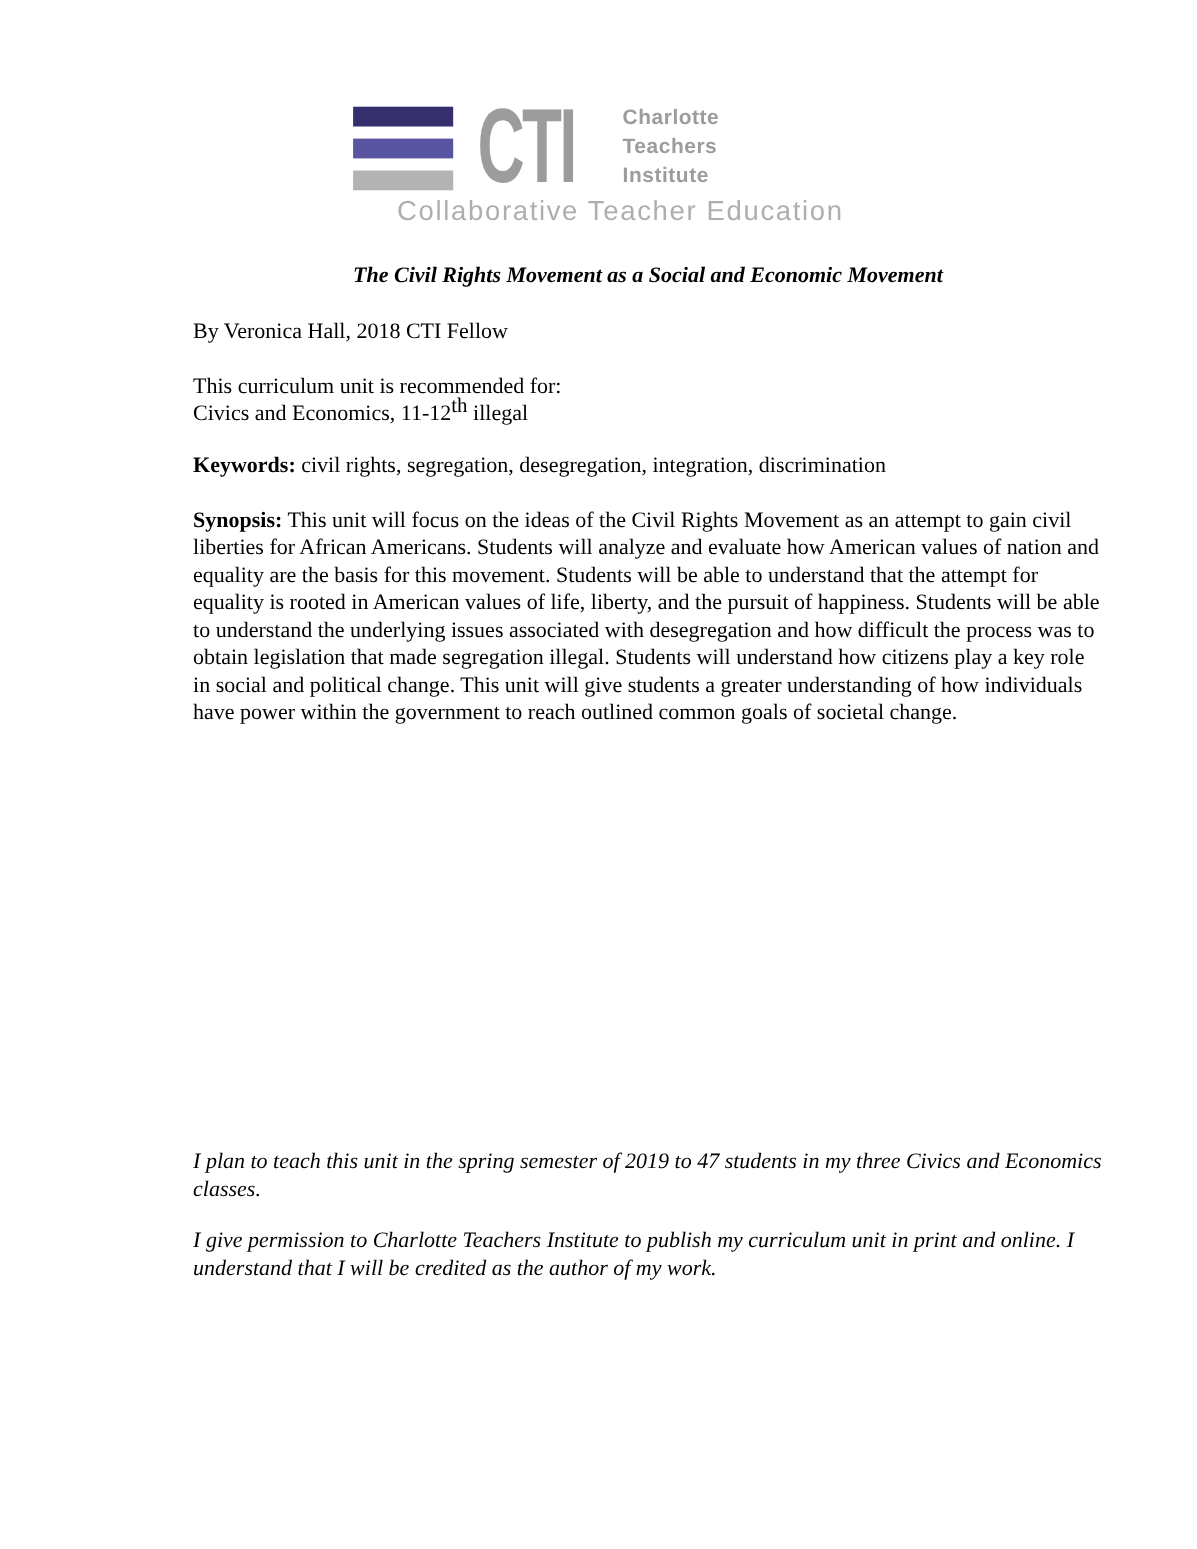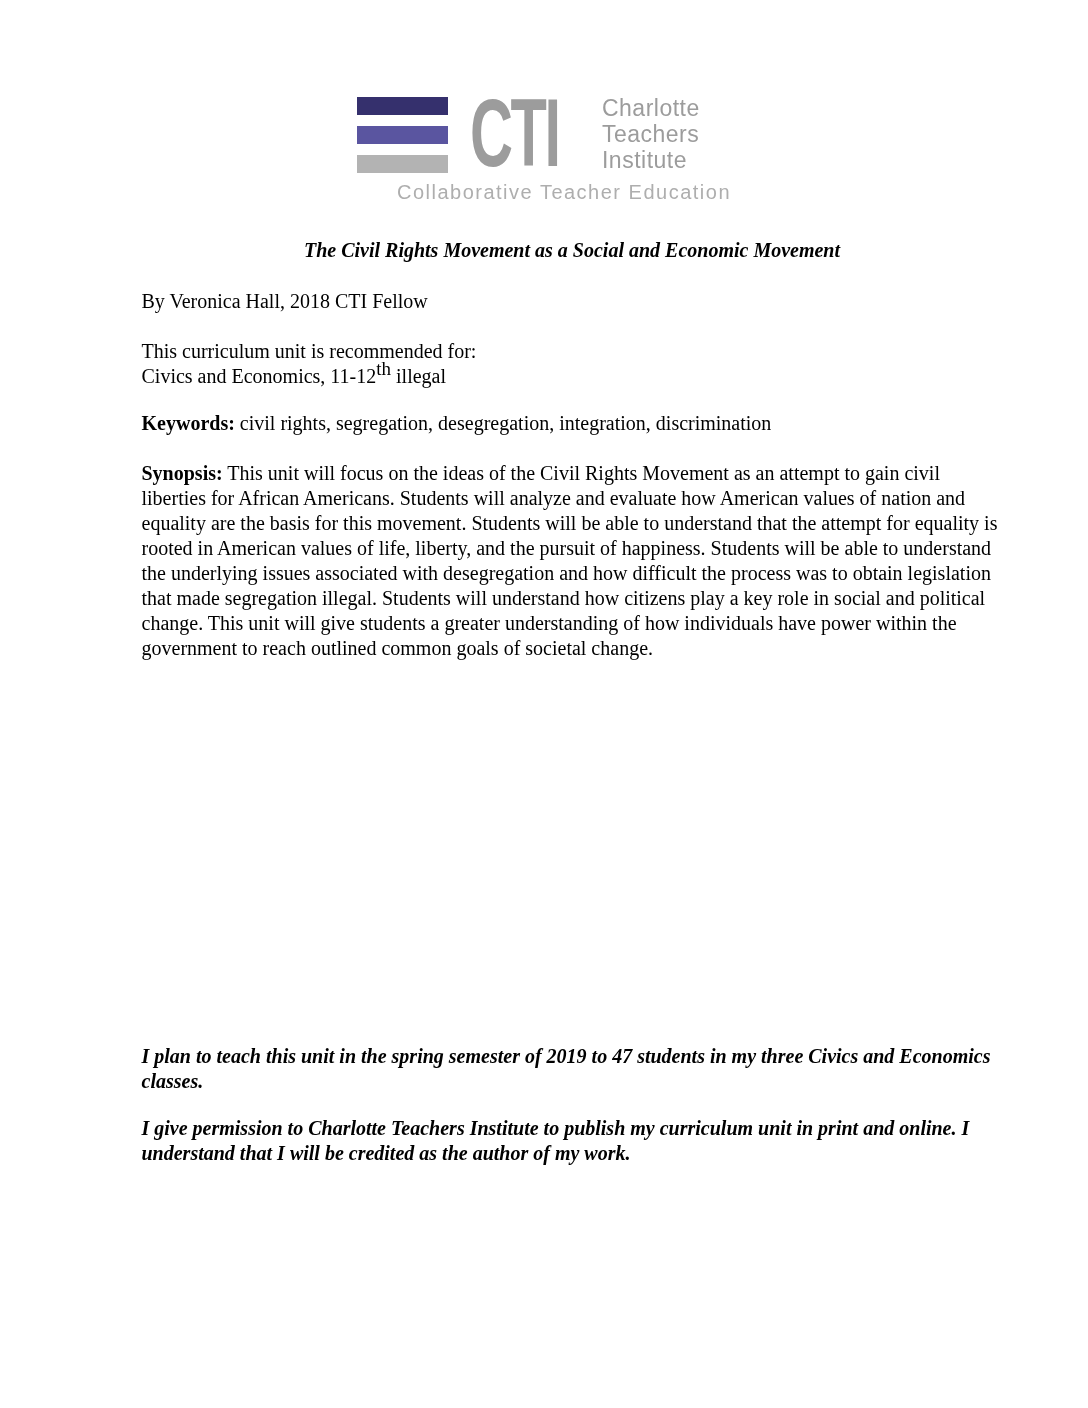--- a/index.html
+++ b/index.html
@@ -11,20 +11,21 @@
     margin: 0 auto;
     background: #ffffff;
     font-family: "Liberation Serif", serif;
     font-size: 20px;
     line-height: 25px;
     color: #000000;
     overflow: hidden;
   }
   .content {
     padding: 0 72px 0 128px;
+    margin-left: 34px;
   }
 
   
   .logo {
     width: fit-content;
     margin: 95px auto 0;
     font-family: "Liberation Sans", sans-serif;
   }
   .logo-row {
     display: flex;
@@ -46,29 +47,29 @@
     color: #9c9c9c;
     letter-spacing: -4px;
     transform: scaleX(0.62);
     transform-origin: left center;
     width: 118px;
     margin-left: 22px;
     white-space: nowrap;
   }
   .org-name {
     margin-left: 14px;
-    font-weight: normal;
-    font-size: 23px;
+    font-weight: bold;
+    font-size: 19px;
     line-height: 26px;
     color: #9c9c9c;
     letter-spacing: 0.5px;
   }
   .tagline {
     margin-top: 7px;
-    font-size: 20px;
+    font-size: 25px;
     line-height: 24px;
     color: #aeaeae;
     letter-spacing: 1.5px;
     white-space: nowrap;
     margin-left: 40px;
   }
 
   
   .title {
     margin-top: 34px;
@@ -81,21 +82,21 @@
   .recommended-block { margin-top: 25px; text-align: left; }
   sup { font-size: 19px; line-height: 0; vertical-align: super; }
 
   
   .para-keywords { margin-top: 22px; }
   .para-standards { margin-top: 25px; }
   .para-synopsis { margin-top: 25px; text-align: left; }
   b { font-weight: bold; }
 
   
-  .footer-notes { margin-top: 383px; font-style: italic; font-weight: bold; }
+  .footer-notes { margin-top: 383px; font-style: italic; }
   .footer-notes .note + .note { margin-top: 22px; }
 </style>
 </head>
 <body>
 
 <div class="page">
 
   <div class="logo">
     <div class="logo-row">
       <div class="bars">

